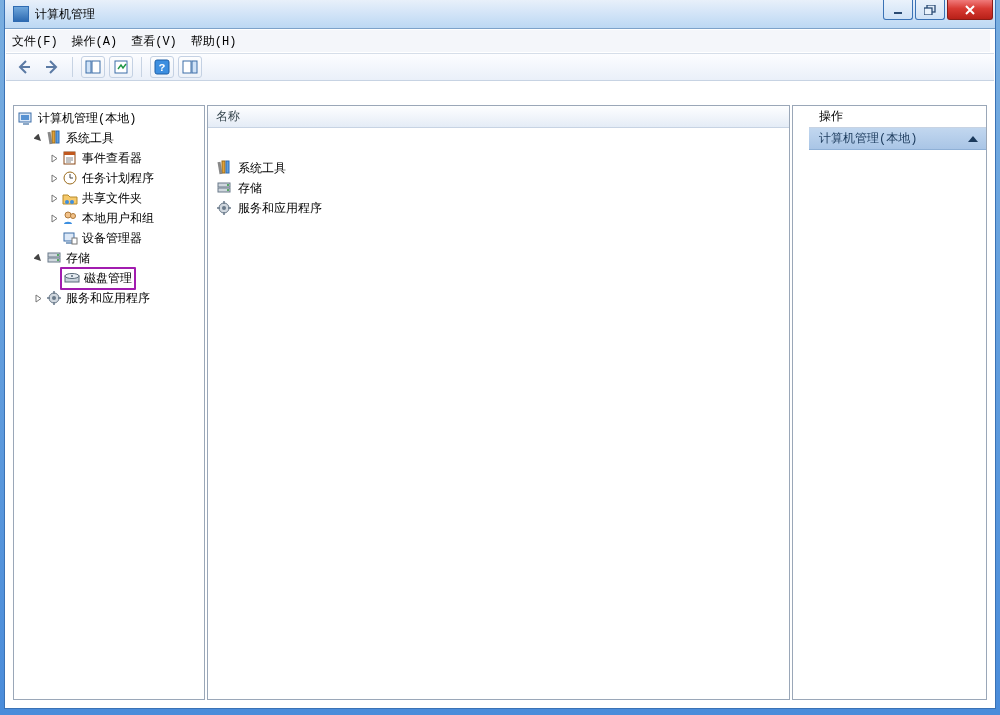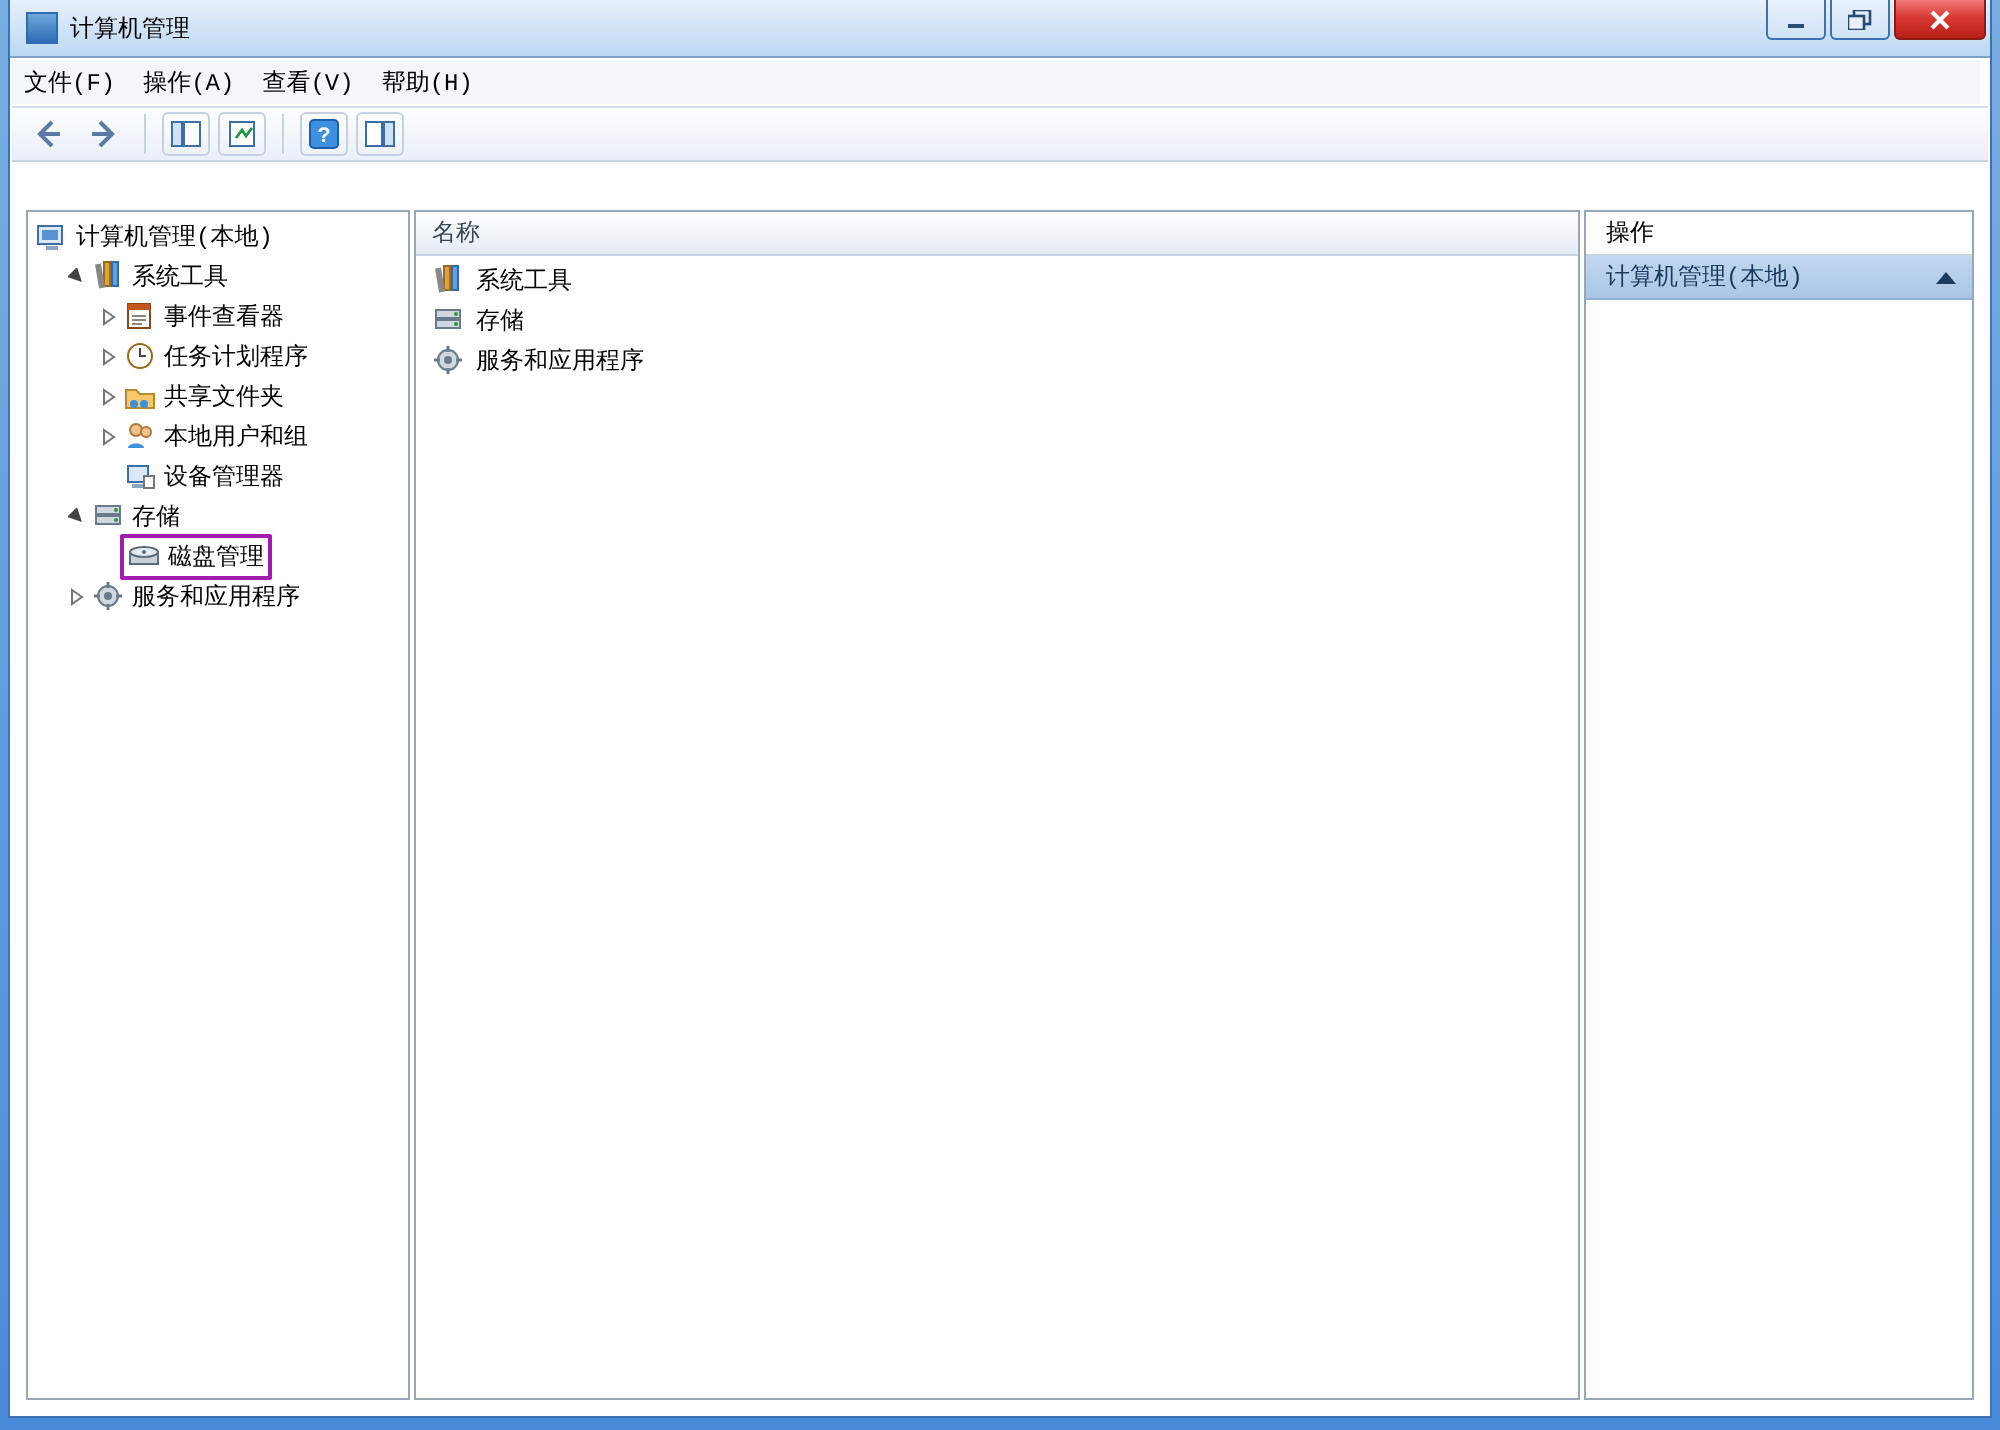--- a/index.html
+++ b/index.html
@@ -24,22 +24,22 @@
   
   .toolbar { position:absolute; left:1px; right:1px; top:53px; height:28px; background: linear-gradient(to bottom,#fcfdff,#eaf0f9); border-top:1px solid #d6dee9; border-bottom:1px solid #c7d3e3; display:flex; align-items:center; padding-left:6px; gap:4px; }
   .tbtn { width:24px; height:22px; border:1px solid #c4d1e3; border-radius:3px; background:linear-gradient(to bottom,#fdfdfe,#edf2f9); display:flex; align-items:center; justify-content:center; cursor:pointer; }
   .tbtn.flat { border-color: transparent; background: transparent; }
   .sep { width:1px; height:20px; background:#c7d3e3; margin:0 4px; }
 
   
   .content { position:absolute; left:8px; right:8px; top:85px; bottom:8px; display:flex; gap:2px;margin-top:20px; }
   .panel { border:1px solid #9aa7b8; background:#fff; display:flex; flex-direction:column; min-width:0; }
   .panel.left { width:192px; }
-  .panel.mid  { flex:1; }
-  .panel.right{ width:195px; }
+  .panel.mid  { flex:1;gap:28px; }
+  .panel.right{ width:195px;padding-left:16px; }
 
   .col-header { height:22px; background: linear-gradient(to bottom,#fdfeff 0%, #f0f4fa 55%, #e4ecf6 100%); border-bottom:1px solid #c7d3e3; display:flex; align-items:center; padding-left:8px; color:#37474f; }
   .panel-body { flex:1; overflow:auto; padding:2px 0; }
 
   
   .tree ul { list-style:none; }
   .tree li { white-space:nowrap; }
   .node { display:flex; align-items:center; height:20px; cursor:default; }
   .expander { width:12px; height:12px; margin-right:2px; display:flex; align-items:center; justify-content:center; }
   .expander svg { display:block; }

